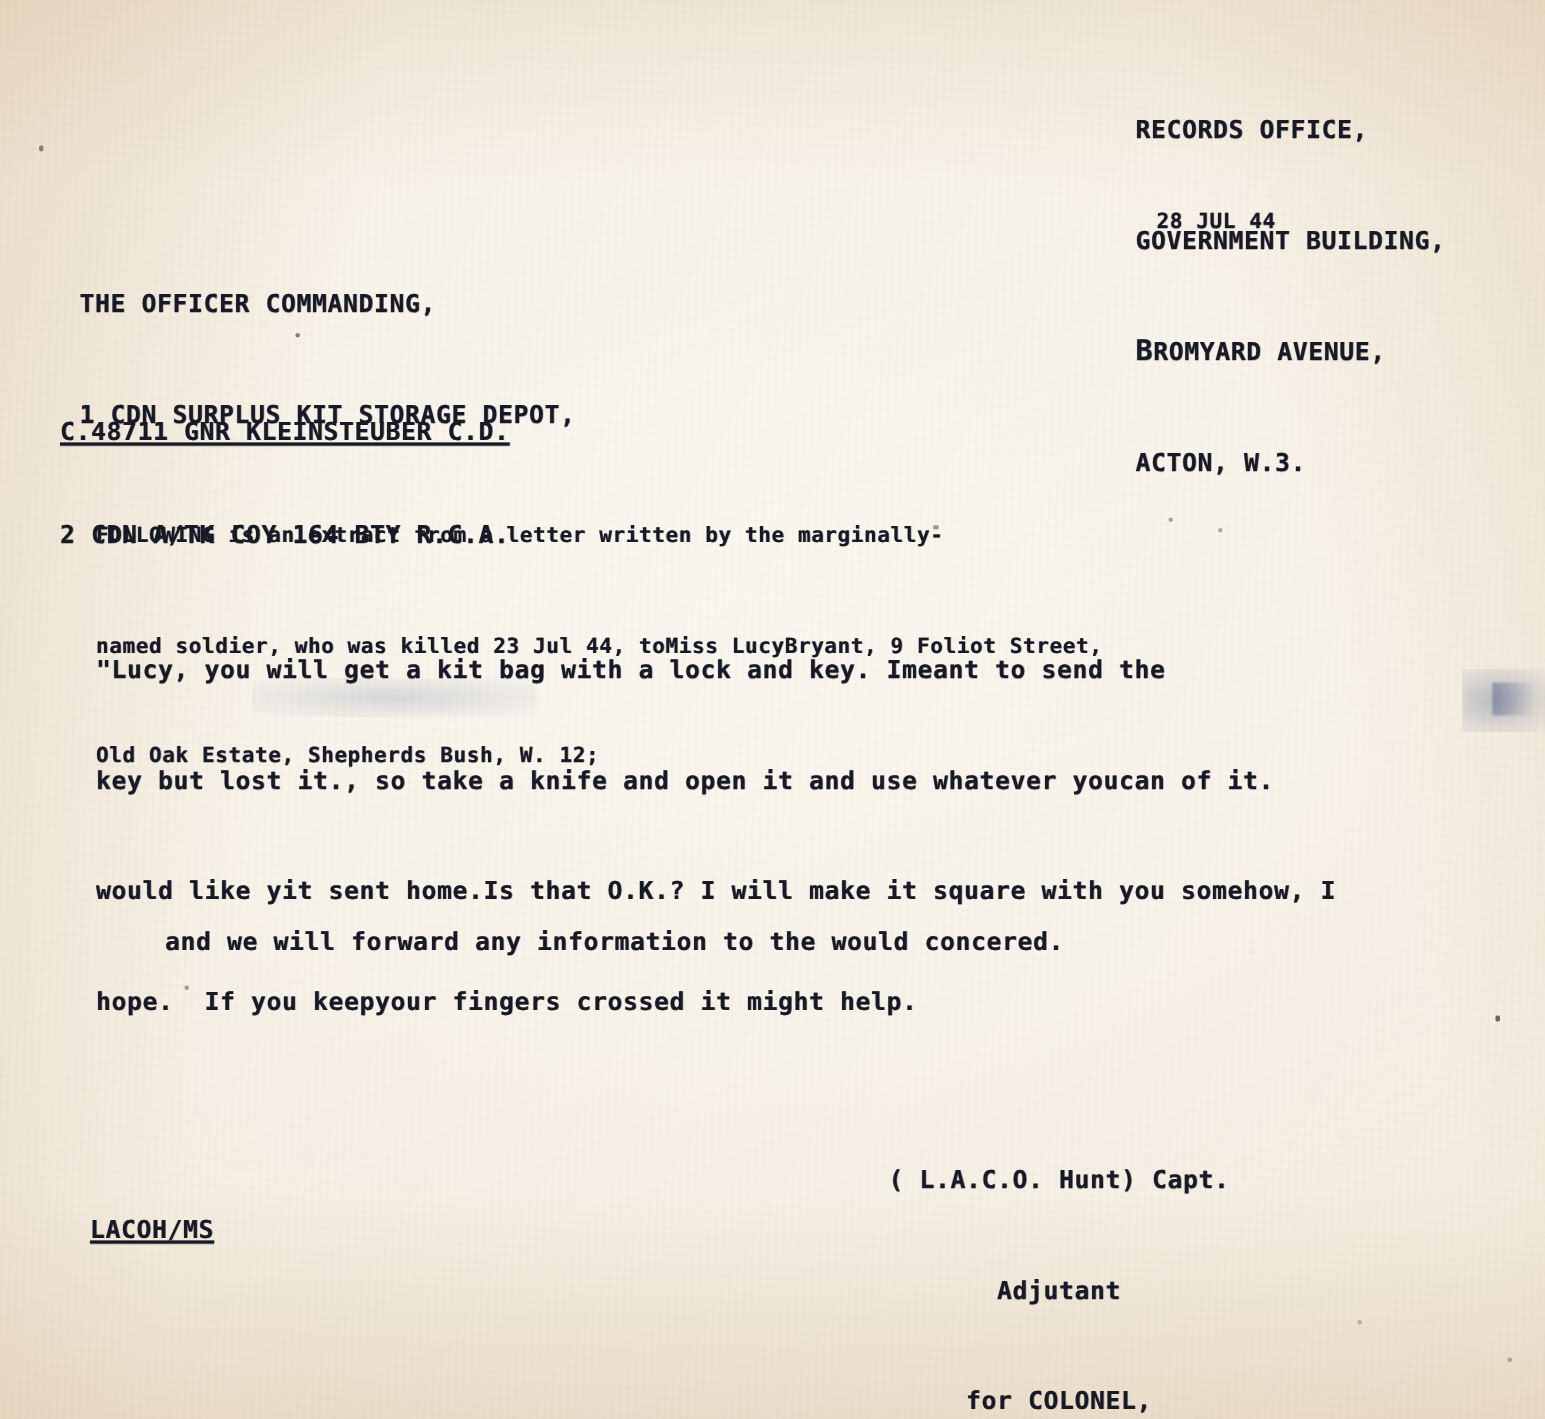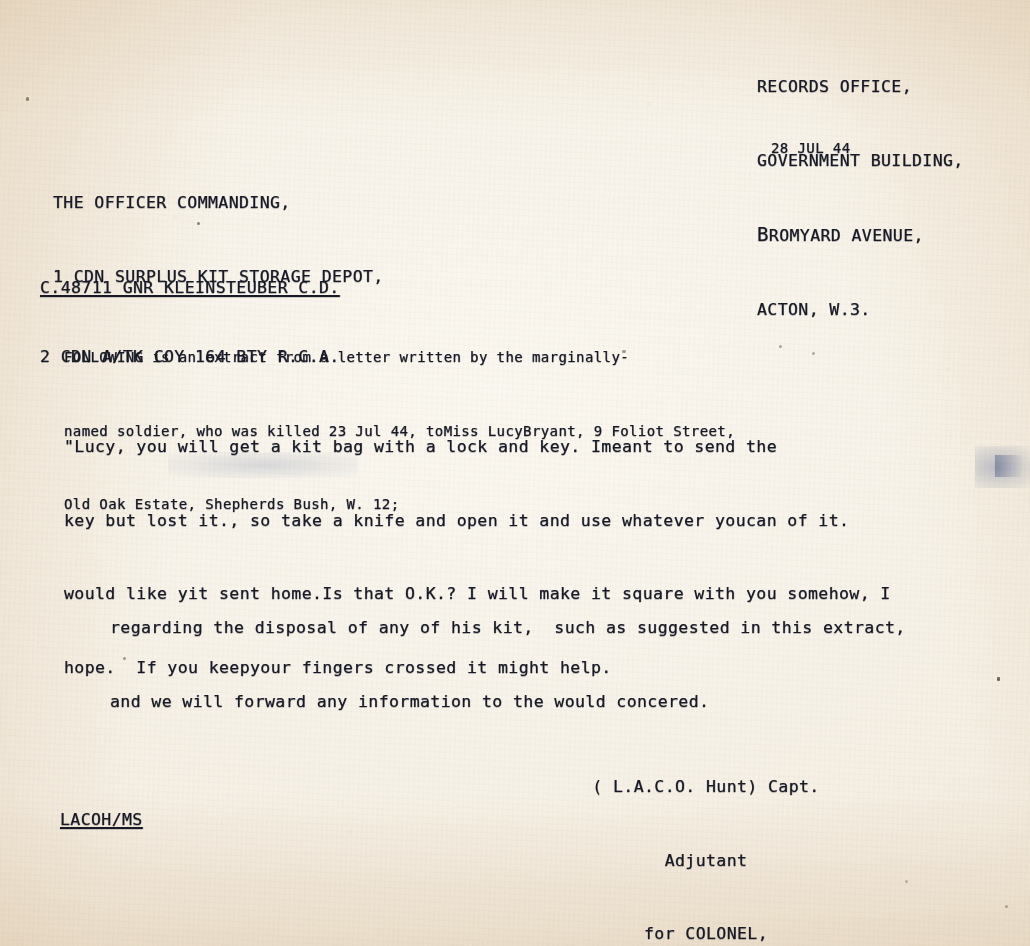--- a/index.html
+++ b/index.html
@@ -58,21 +58,21 @@
       radial-gradient(circle at 63% 11%, rgba(190,166,132,.09) 0 2px, rgba(0,0,0,0) 3px),
       radial-gradient(circle at 81% 67%, rgba(190,166,132,.10) 0 2px, rgba(0,0,0,0) 3px),
       radial-gradient(circle at 34% 88%, rgba(190,166,132,.08) 0 2px, rgba(0,0,0,0) 3px),
       radial-gradient(circle at 92% 39%, rgba(190,166,132,.09) 0 2px, rgba(0,0,0,0) 3px);
   }
 
   
   .typed {
     position: absolute;
     white-space: pre;
-    font-weight: 400;
+    font-weight: 700;
     letter-spacing: .4px;
     color: #171a26;
     text-shadow:
       .5px 0 0 rgba(23,26,38,.40),
       0 .5px 0 rgba(23,26,38,.28),
       -.4px .3px .4px rgba(40,44,60,.22);
   }
 
   
   #letterhead { top: 26px; left: 757px; font-size: 16.5px; line-height: 24.5px; }
@@ -173,21 +173,20 @@
   </div>
 
   <div class="typed" id="para-extract">
     <div>"Lucy, you will get a kit bag with a lock and key. Imeant to send the</div>
     <div>key but lost it., so take a knife and open it and use whatever youcan of it.</div>
     <div>would like yit sent home.Is that O.K.? I will make it square with you somehow, I</div>
     <div>hope.  If you keepyour fingers crossed it might help.</div>
   </div>
 
   <div class="typed" id="para-two">
-    <div>regarding the disposal of any of his kit,  such as suggested in this extract,</div>
     <div>and we will forward any information to the would concered.</div>
   </div>
 
   <div class="typed" id="signature">
     <div>( L.A.C.O. Hunt) Capt.</div>
     <div>Adjutant</div>
     <div>for COLONEL,</div>
     
     
   </div>

